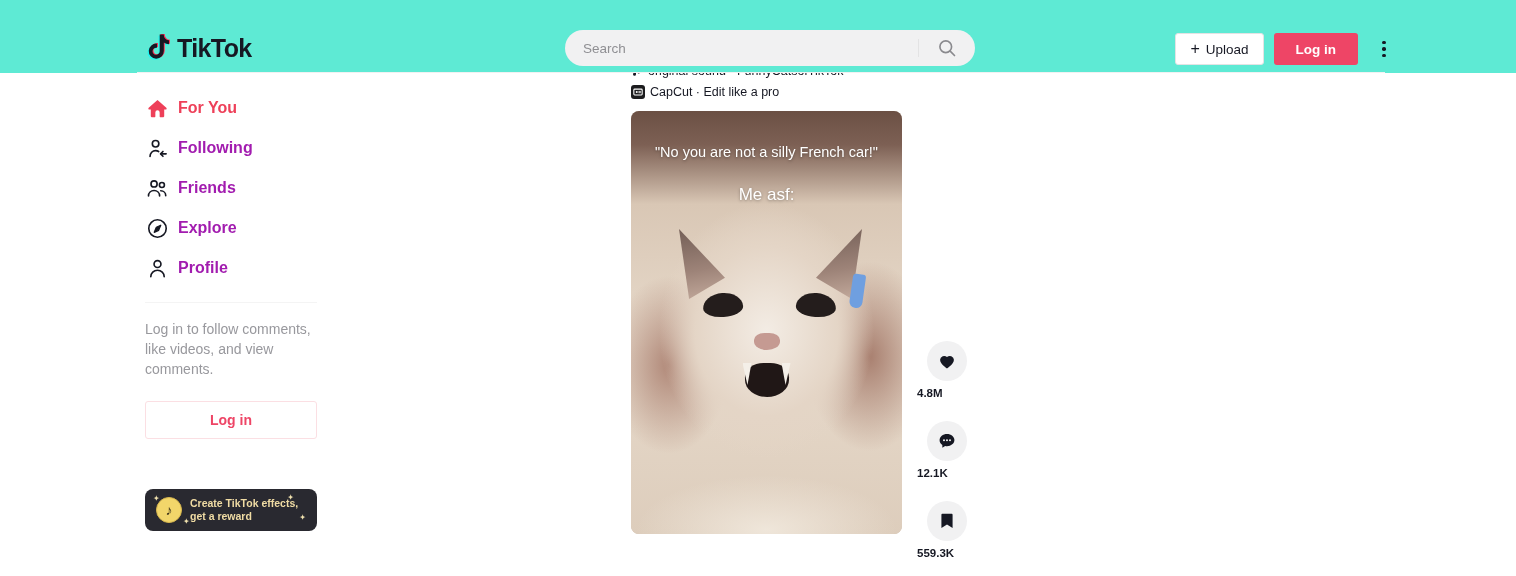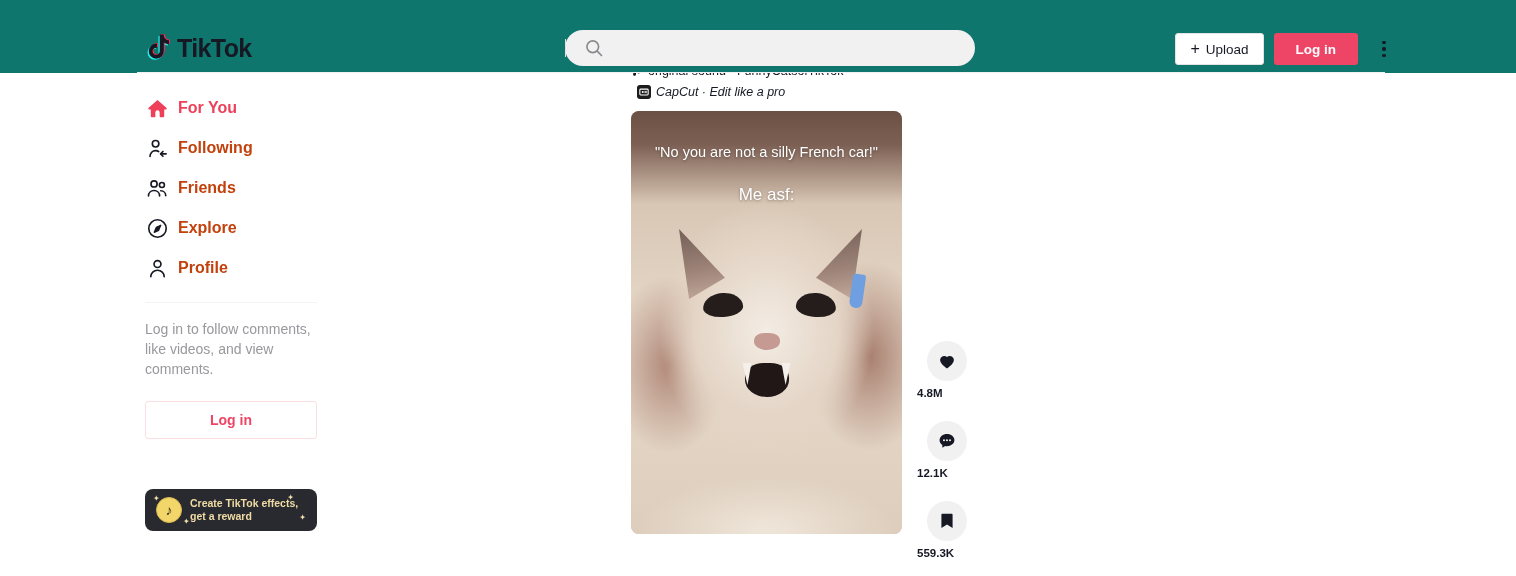--- a/index.html
+++ b/index.html
@@ -7,21 +7,21 @@
     width: 1516px; height: 576px;
     background: #ffffff;
     font-family: "Liberation Sans", sans-serif;
     overflow: hidden;
   }
   .page { position: relative; width: 1516px; height: 576px; background:#fff; }
 
   
   .header {
     position: absolute; left: 0; top: 0; width: 1516px; height: 73px;
-    background: #0f766e; z-index: 40; text-decoration: underline;
+    background: #5eead4; z-index: 40; text-decoration: underline;
   }
   .header-rule {
     position: absolute; left: 137px; top: 72px; width: 1248px; height: 1px;
     background: #f1f1f2;
   }
   .logo {
     position: absolute; left: 145px; top: 33px;
     display: flex; align-items: center; gap: 4px;
   }
   .logo-mark { width: 28px; height: 30px; display:block; }
@@ -70,21 +70,21 @@
     width: 24px; height: 32px; border: none; background: transparent;
     display: flex; flex-direction: column; align-items: center;
     justify-content: center; gap: 3px; cursor: pointer; margin-left: 4px;
   }
   .more-btn i { width: 3.5px; height: 3.5px; background: #161823; border-radius: 50%; display:block; }
 
   
   .sidebar { position: absolute; left: 145px; top: 88px; width: 200px; }
   .nav-item {
     display: flex; align-items: center; gap: 9px;
-    height: 40px; cursor: pointer; color: #c2410c;
+    height: 40px; cursor: pointer; color: #a21caf;
   }
   .nav-item .nav-ico {
     width: 24px; height: 24px; display: flex;
     align-items: center; justify-content: center; flex: 0 0 24px;
   }
   .nav-label { font-size: 16px; font-weight: bold; line-height: 20px; }
   .nav-item.active, .nav-item.active .nav-label { color: #ee4059; }
 
   .side-divider {
     width: 172px; height: 1px; background: #f4f4f4; margin: 14px 0 0 0;
@@ -122,21 +122,21 @@
   .s3 { right: 23px; top: 5px; }
   .s4 { right: 11px; bottom: 9px; }
 
   
   .feed { position: absolute; left: 631px; top: 0; width: 360px; }
   .meta-line {
     display: flex; align-items: center; gap: 5px;
     font-size: 12.5px; color: #161823; white-space: nowrap;
   }
   .sound-line { position: absolute; left: 0; top: 64px; z-index: 10; }
-  .capcut-line { position: absolute; left: 6px; top: 85px; z-index: 10; color:#161823;font-style:italic; }
+  .capcut-line { position: absolute; left: 0; top: 85px; z-index: 10; color:#161823; }
   .capcut-ico {
     width: 14px; height: 14px; border-radius: 3px; background: #1c1c1e;
     display: flex; align-items: center; justify-content: center; flex: 0 0 14px;
   }
 
   .video-card {
     position: absolute; left: 0; top: 111px;
     width: 271px; height: 423px; border-radius: 8px; overflow: hidden;
     background: #cdbdae; cursor: pointer;
   }
@@ -210,20 +210,21 @@
     <div class="logo">
       <svg class="logo-mark" viewBox="0 0 32 34">
         <path d="M21.5 1.5h-4.7v19.2a4.1 4.1 0 1 1-3.1-3.98V12a8.6 8.6 0 1 0 7.8 8.56V10.6a9.6 9.6 0 0 0 5.9 2.05V8.2a5.9 5.9 0 0 1-5.9-5.9z" fill="#25F4EE" transform="translate(-1.4,1.4)"></path>
         <path d="M21.5 1.5h-4.7v19.2a4.1 4.1 0 1 1-3.1-3.98V12a8.6 8.6 0 1 0 7.8 8.56V10.6a9.6 9.6 0 0 0 5.9 2.05V8.2a5.9 5.9 0 0 1-5.9-5.9z" fill="#FE2C55" transform="translate(1.1,-0.6)"></path>
         <path d="M21.5 1.5h-4.7v19.2a4.1 4.1 0 1 1-3.1-3.98V12a8.6 8.6 0 1 0 7.8 8.56V10.6a9.6 9.6 0 0 0 5.9 2.05V8.2a5.9 5.9 0 0 1-5.9-5.9z" fill="#161823"></path>
       </svg>
       <span class="logo-text">TikTok</span>
     </div>
 
     <div class="search-wrap">
+      <input class="search-input" type="text" placeholder="Search" style="">
       <div class="search-divider"></div>
       <button class="search-btn">
         <svg width="20" height="20" viewBox="0 0 24 24" fill="none" stroke="#8a8a8e" stroke-width="2">
           <circle cx="10.5" cy="10.5" r="7"></circle>
             <line x1="15.8" y1="15.8" x2="21" y2="21" stroke-linecap="round"></line>
         </svg>
       </button>
     </div>
 
     <div class="header-right">

